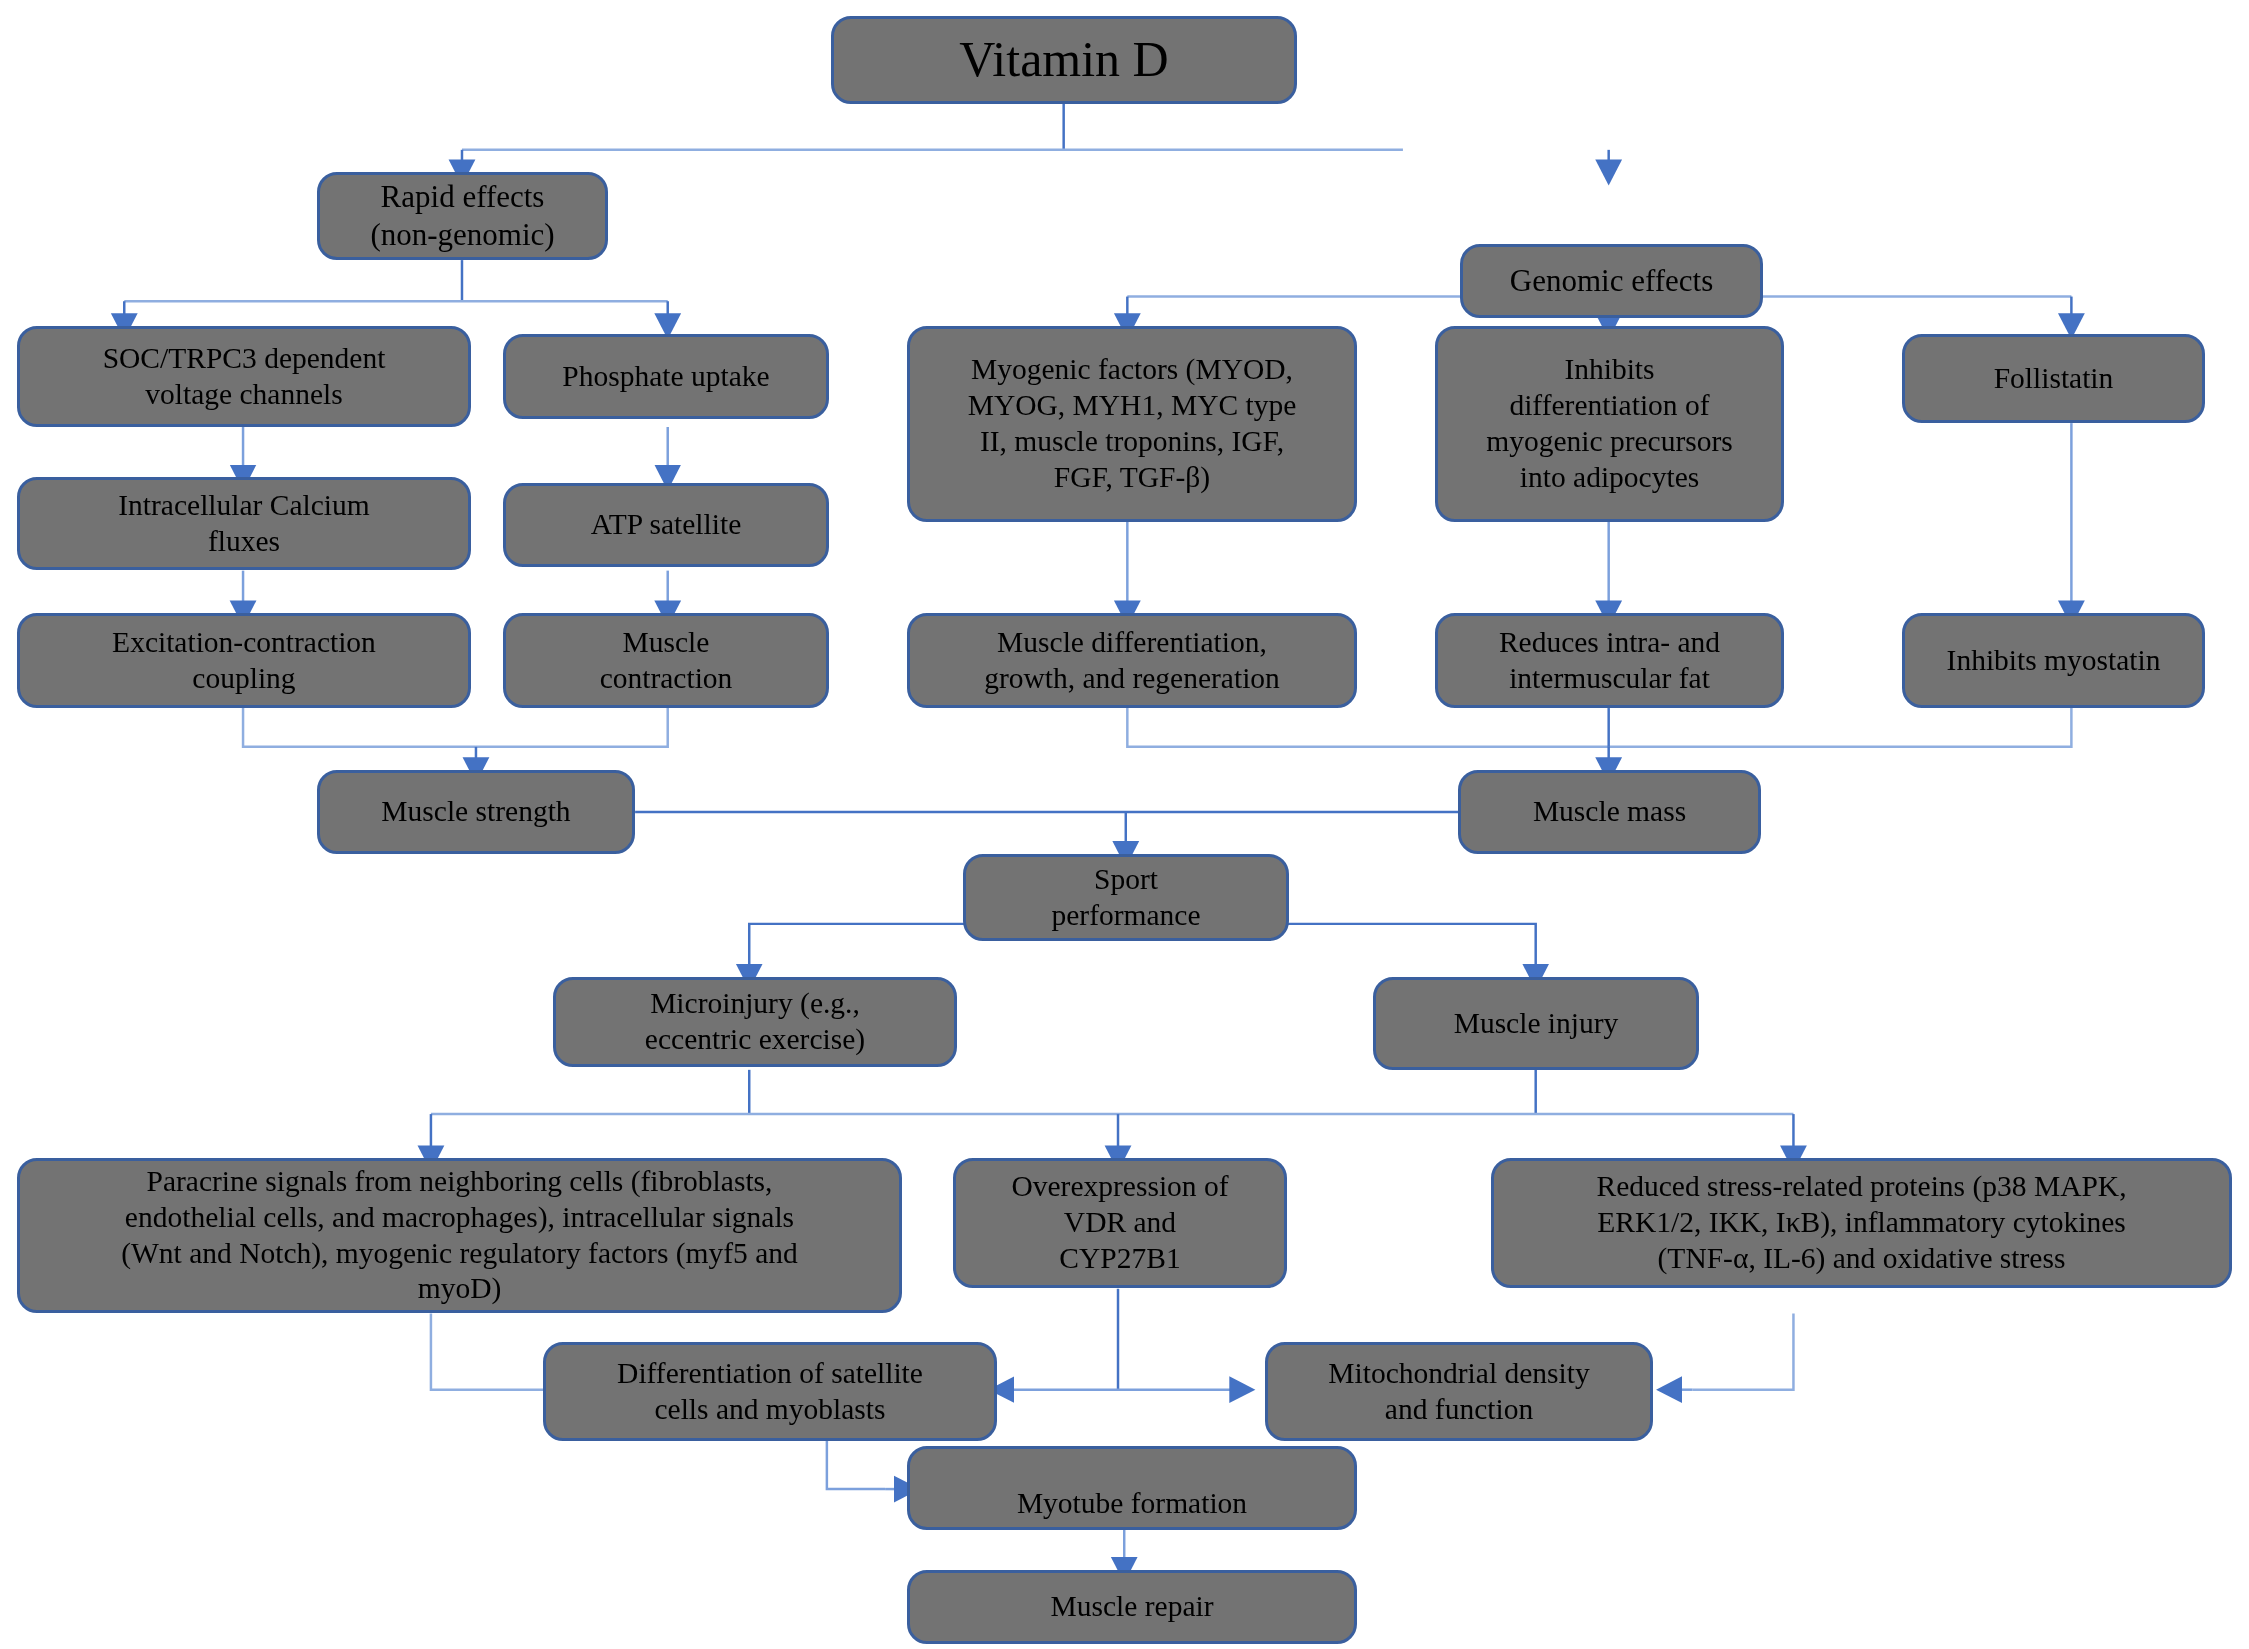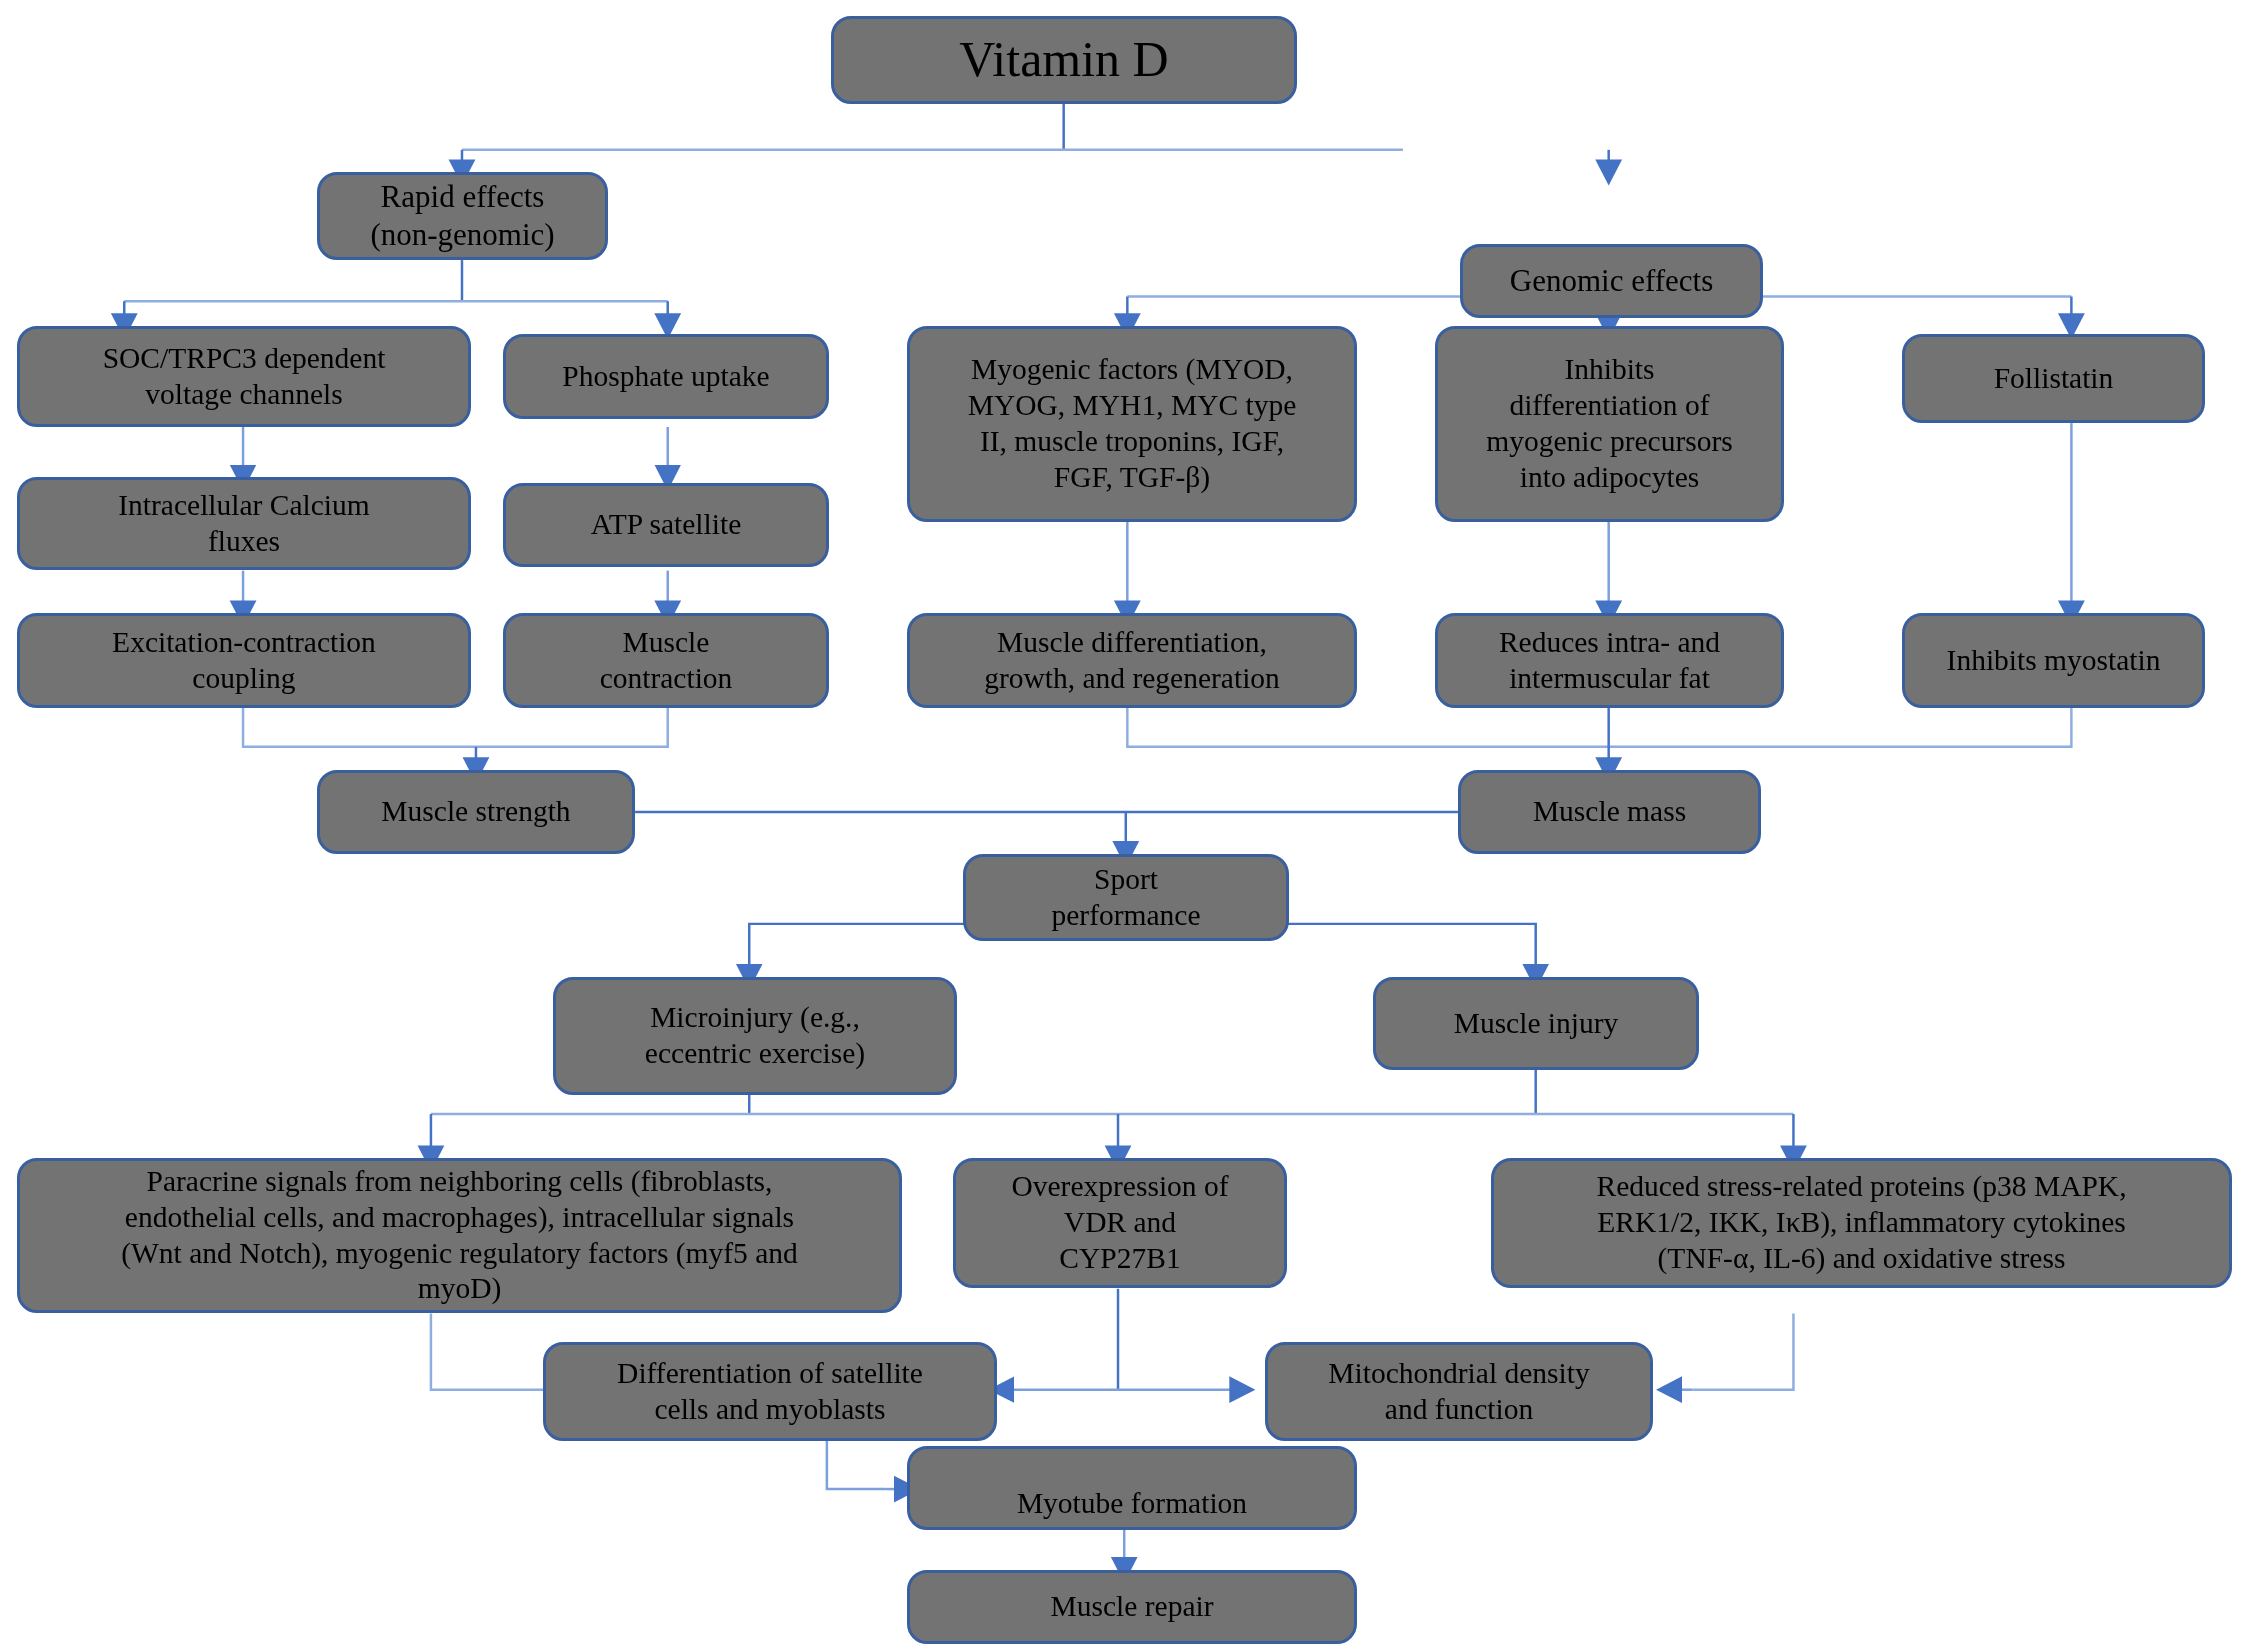--- a/index.html
+++ b/index.html
@@ -176,21 +176,21 @@
 
   <div class="node t-md" style="left:1458px;top:770px;width:303px;height:84px;">
     <span class="txt">Muscle mass</span>
   </div>
 
   <div class="node t-md" style="left:963px;top:854px;width:326px;height:87px;">
     <span class="txt">Sport
 performance</span>
   </div>
 
-  <div class="node t-md" style="left:553px;top:977px;width:404px;height:118px;justify-content:center;">
+  <div class="node t-md" style="left:553px;top:977px;width:404px;height:90px;justify-content:center;">
     <span class="txt">Microinjury (e.g.,
 eccentric exercise)</span>
   </div>
 
   <div class="node t-md" style="left:1373px;top:977px;width:326px;height:93px;">
     <span class="txt">Muscle injury</span>
   </div>
 
   <div class="node t-md" style="left:17px;top:1158px;width:885px;height:155px;">
     <span class="txt">Paracrine signals from neighboring cells (fibroblasts,

